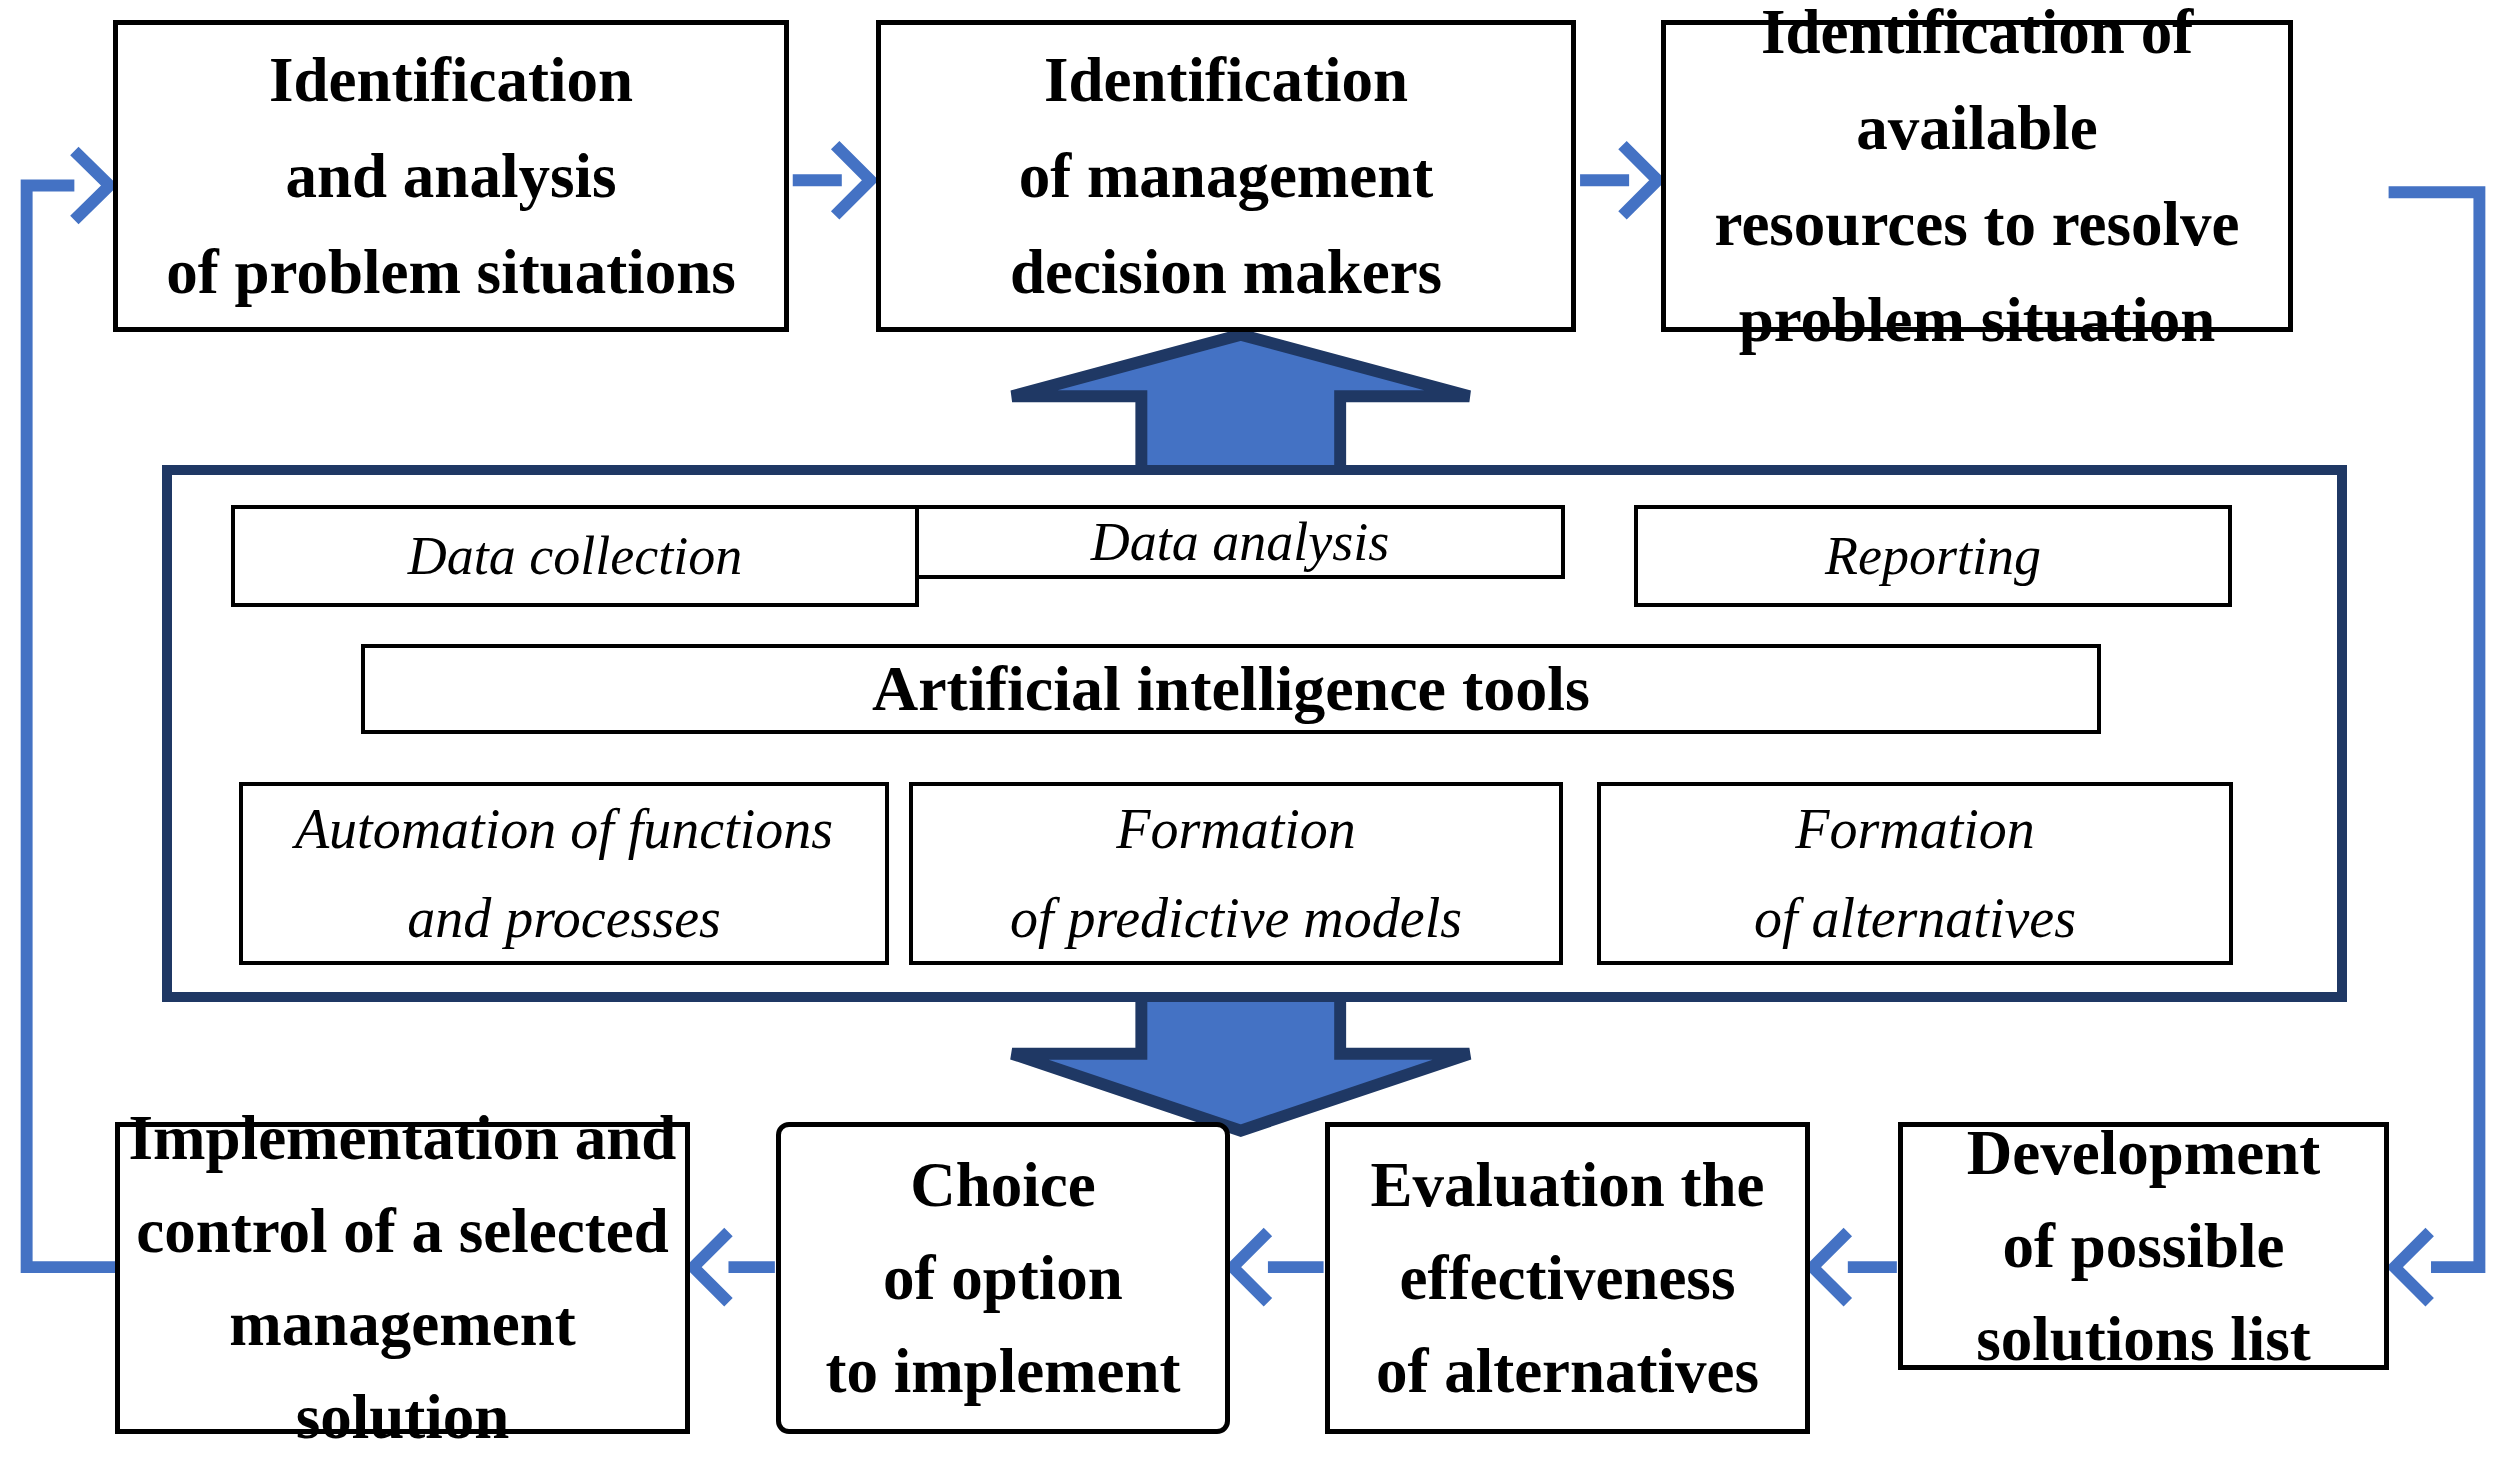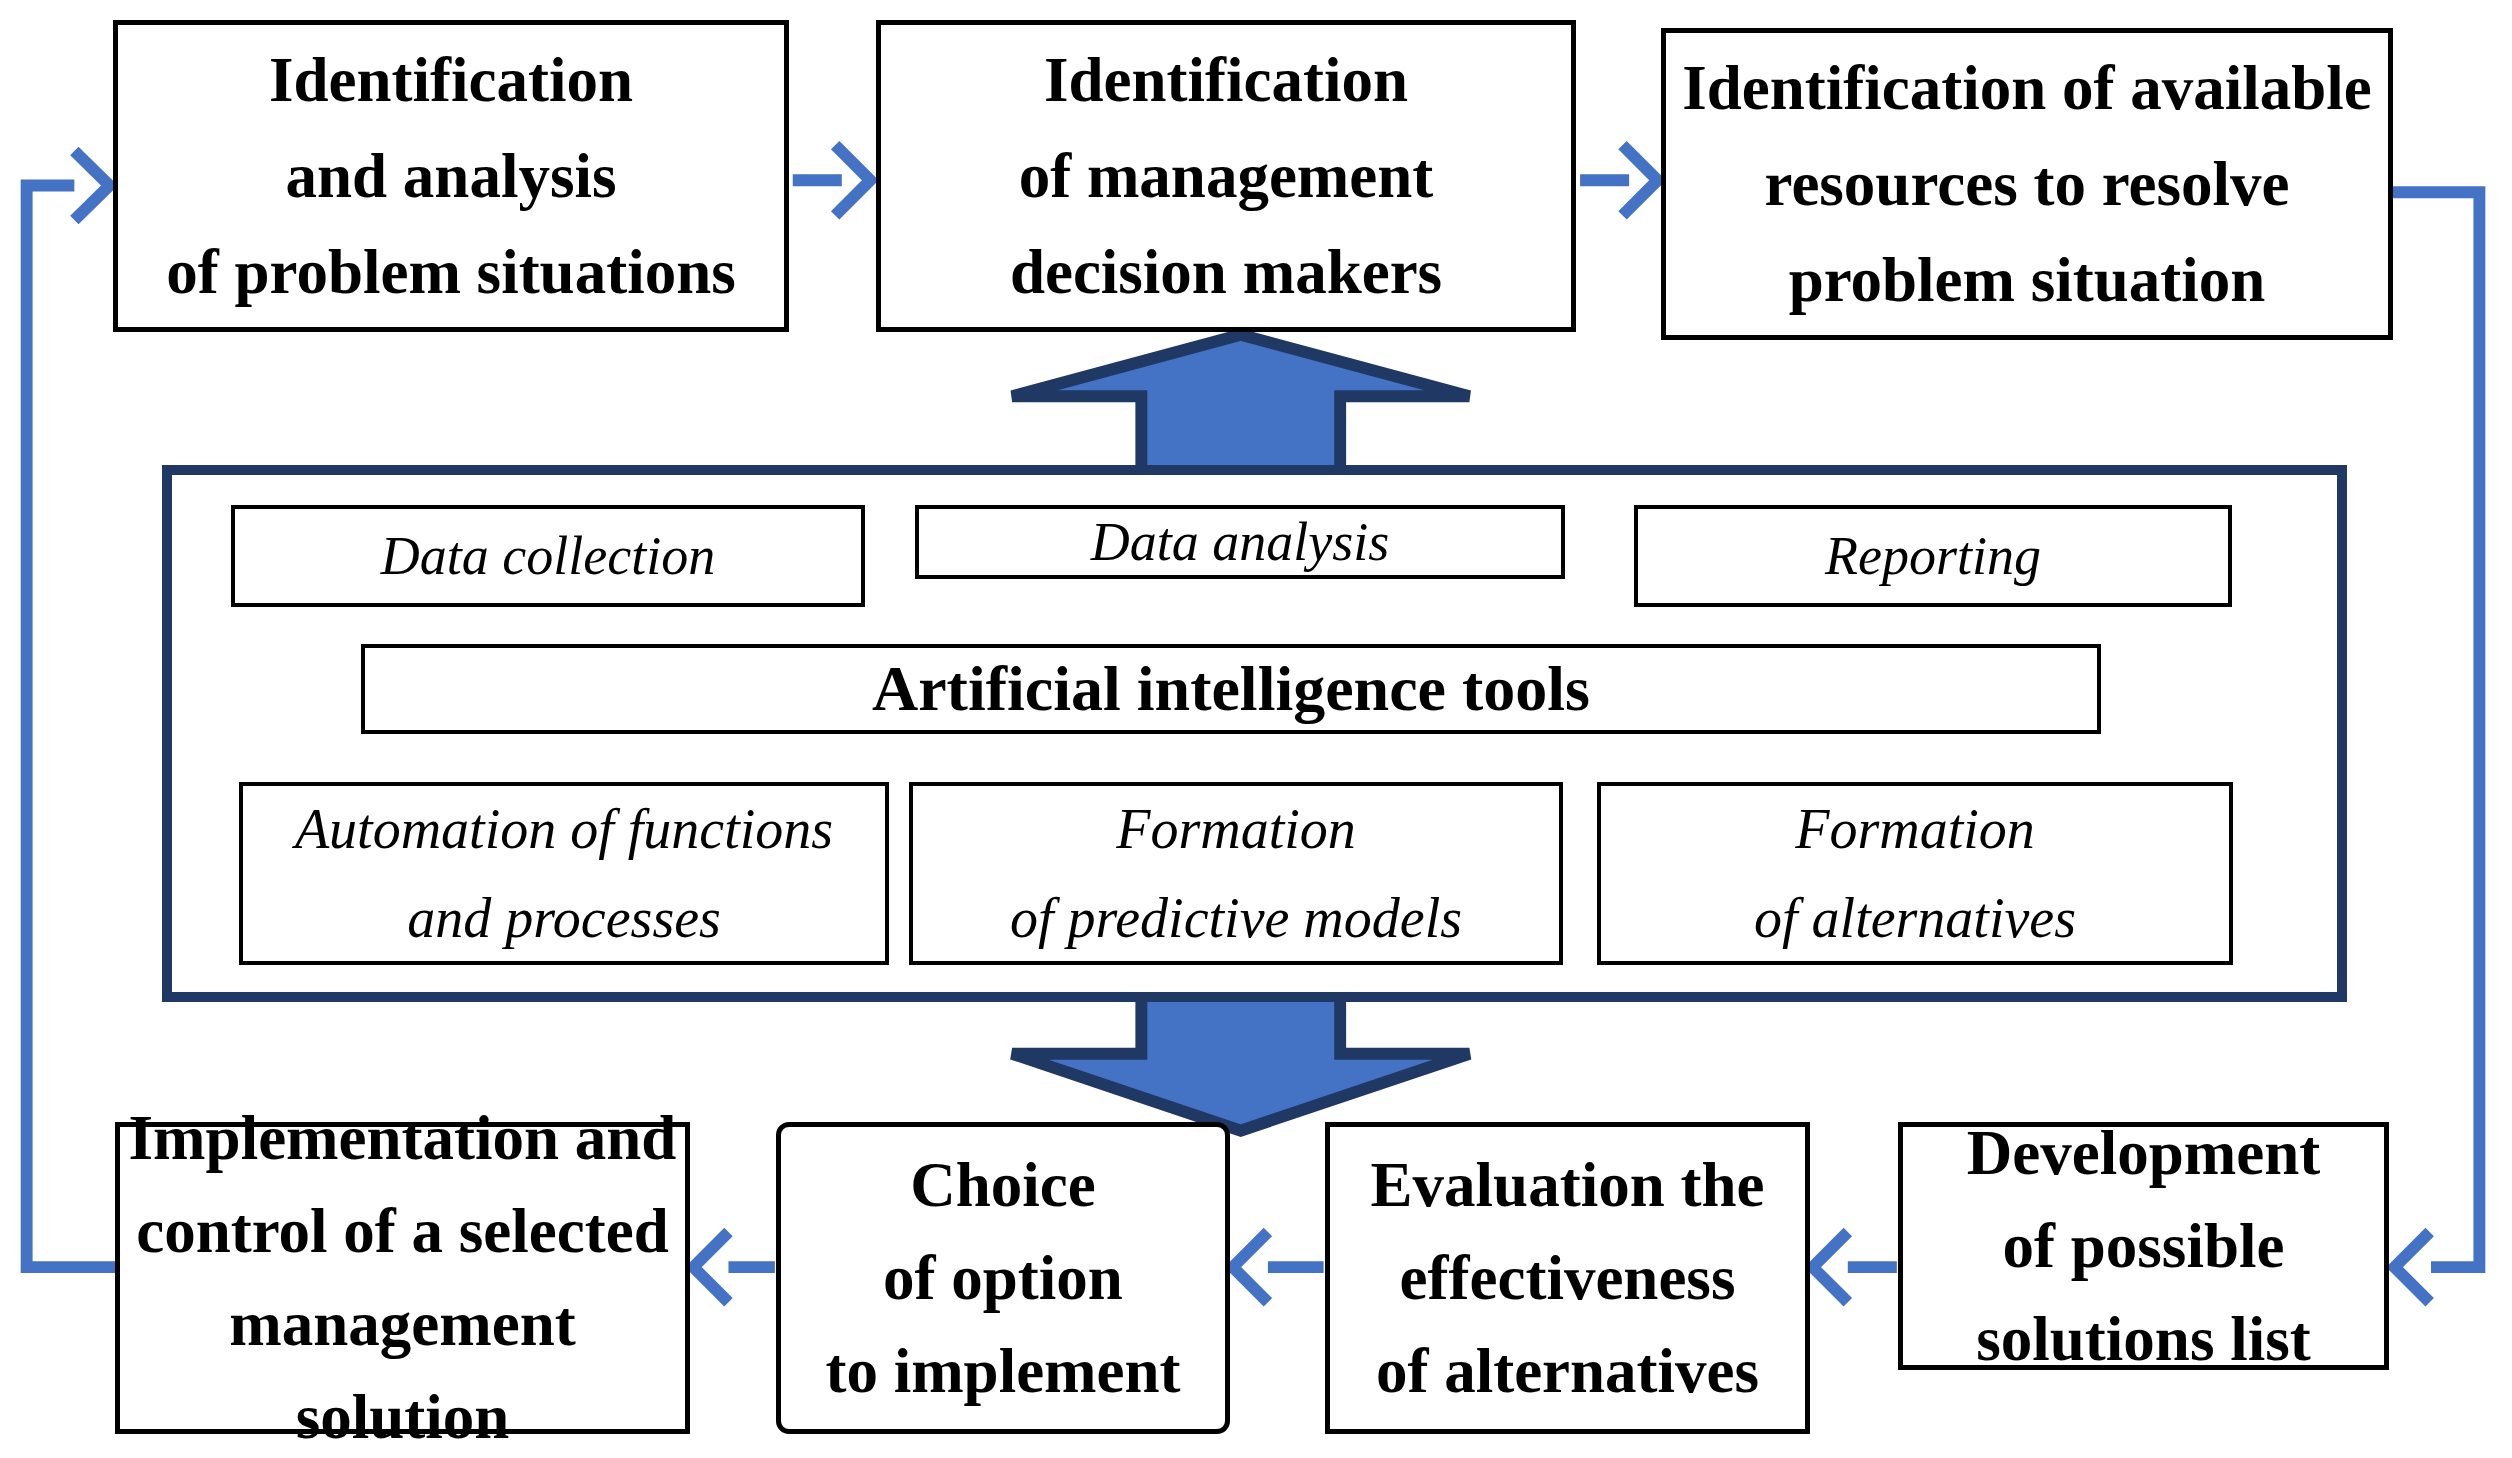--- a/index.html
+++ b/index.html
@@ -65,40 +65,40 @@
     <path class="ln" d="M174 1912 H40 V280 H112"></path>
     <path class="ln" d="M112 228 L165 280 L112 332"></path>
 
     <polygon class="blk" points="1872,505 2217,598 2022,598 2022,715 1722,715 1722,598 1527,598"></polygon>
 
     <polygon class="blk" points="1722,1502 2022,1502 2022,1590 2217,1590 1872,1706 1527,1590 1722,1590"></polygon>
   </svg>
 
   <div class="ai-container" style="left:162px;top:465px;width:2185px;height:537px;"></div>
 
-  <div class="box inner-box" style="left:231px;top:505px;width:634px;height:102px;">Data collection</div>
+  <div class="box inner-box" style="left:231px;top:505px;width:688px;height:102px;">Data collection</div>
   <div class="box inner-box" style="left:915px;top:505px;width:650px;height:74px;">Data analysis</div>
   <div class="box inner-box" style="left:1634px;top:505px;width:598px;height:102px;">Reporting</div>
 
   <div class="box ai-title" style="left:361px;top:644px;width:1740px;height:90px;">Artificial intelligence tools</div>
 
   <div class="box inner-tall" style="left:239px;top:774px;width:650px;height:183px;">Automation of functions
 and processes</div>
   <div class="box inner-tall" style="left:909px;top:774px;width:654px;height:183px;">Formation
 of predictive models</div>
   <div class="box inner-tall" style="left:1597px;top:774px;width:636px;height:183px;">Formation
 of alternatives</div>
 
   <div class="box bold-box" style="left:113px;top:20px;width:676px;height:312px;">Identification
 and analysis
 of problem situations</div>
   <div class="box bold-box" style="left:876px;top:20px;width:700px;height:312px;">Identification
 of management
 decision makers</div>
-  <div class="box bold-box" style="left:1661px;top:28px;width:732px;height:312px;">Identification of available
+  <div class="box bold-box" style="left:1661px;top:20px;width:632px;height:312px;">Identification of available
 resources to resolve
 problem situation</div>
 
   <div class="box bottom-box" style="left:115px;top:1122px;width:575px;height:312px;">Implementation and
 control of a selected
 management solution</div>
   <div class="box bottom-box" style="left:776px;top:1122px;width:454px;height:312px;border-radius:13px;">Choice
 of option
 to implement</div>
   <div class="box bottom-box" style="left:1325px;top:1122px;width:485px;height:312px;">Evaluation the

